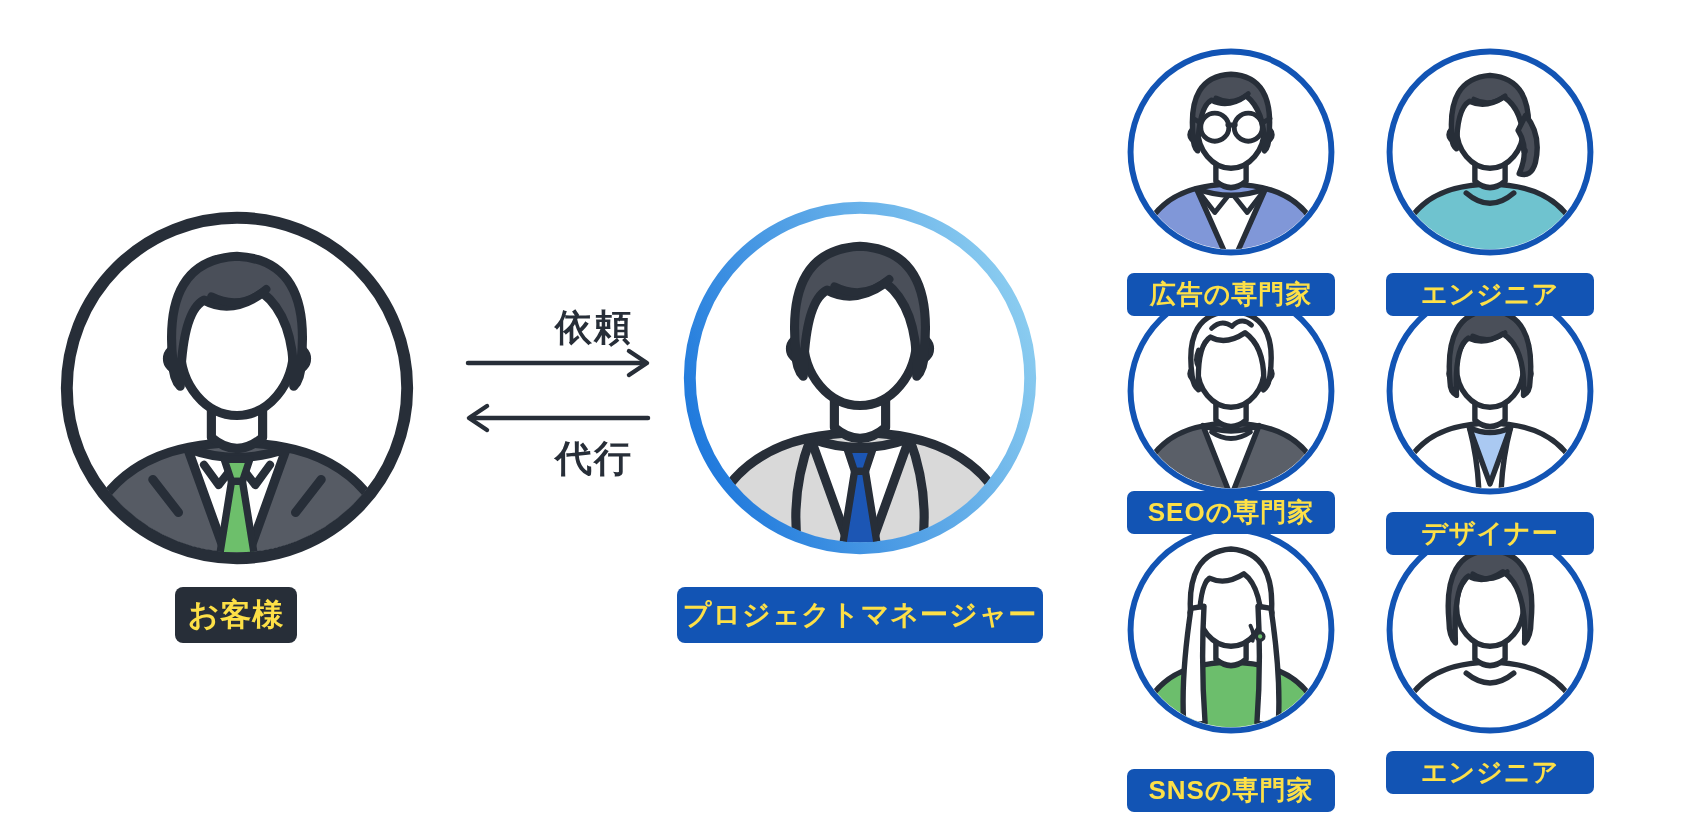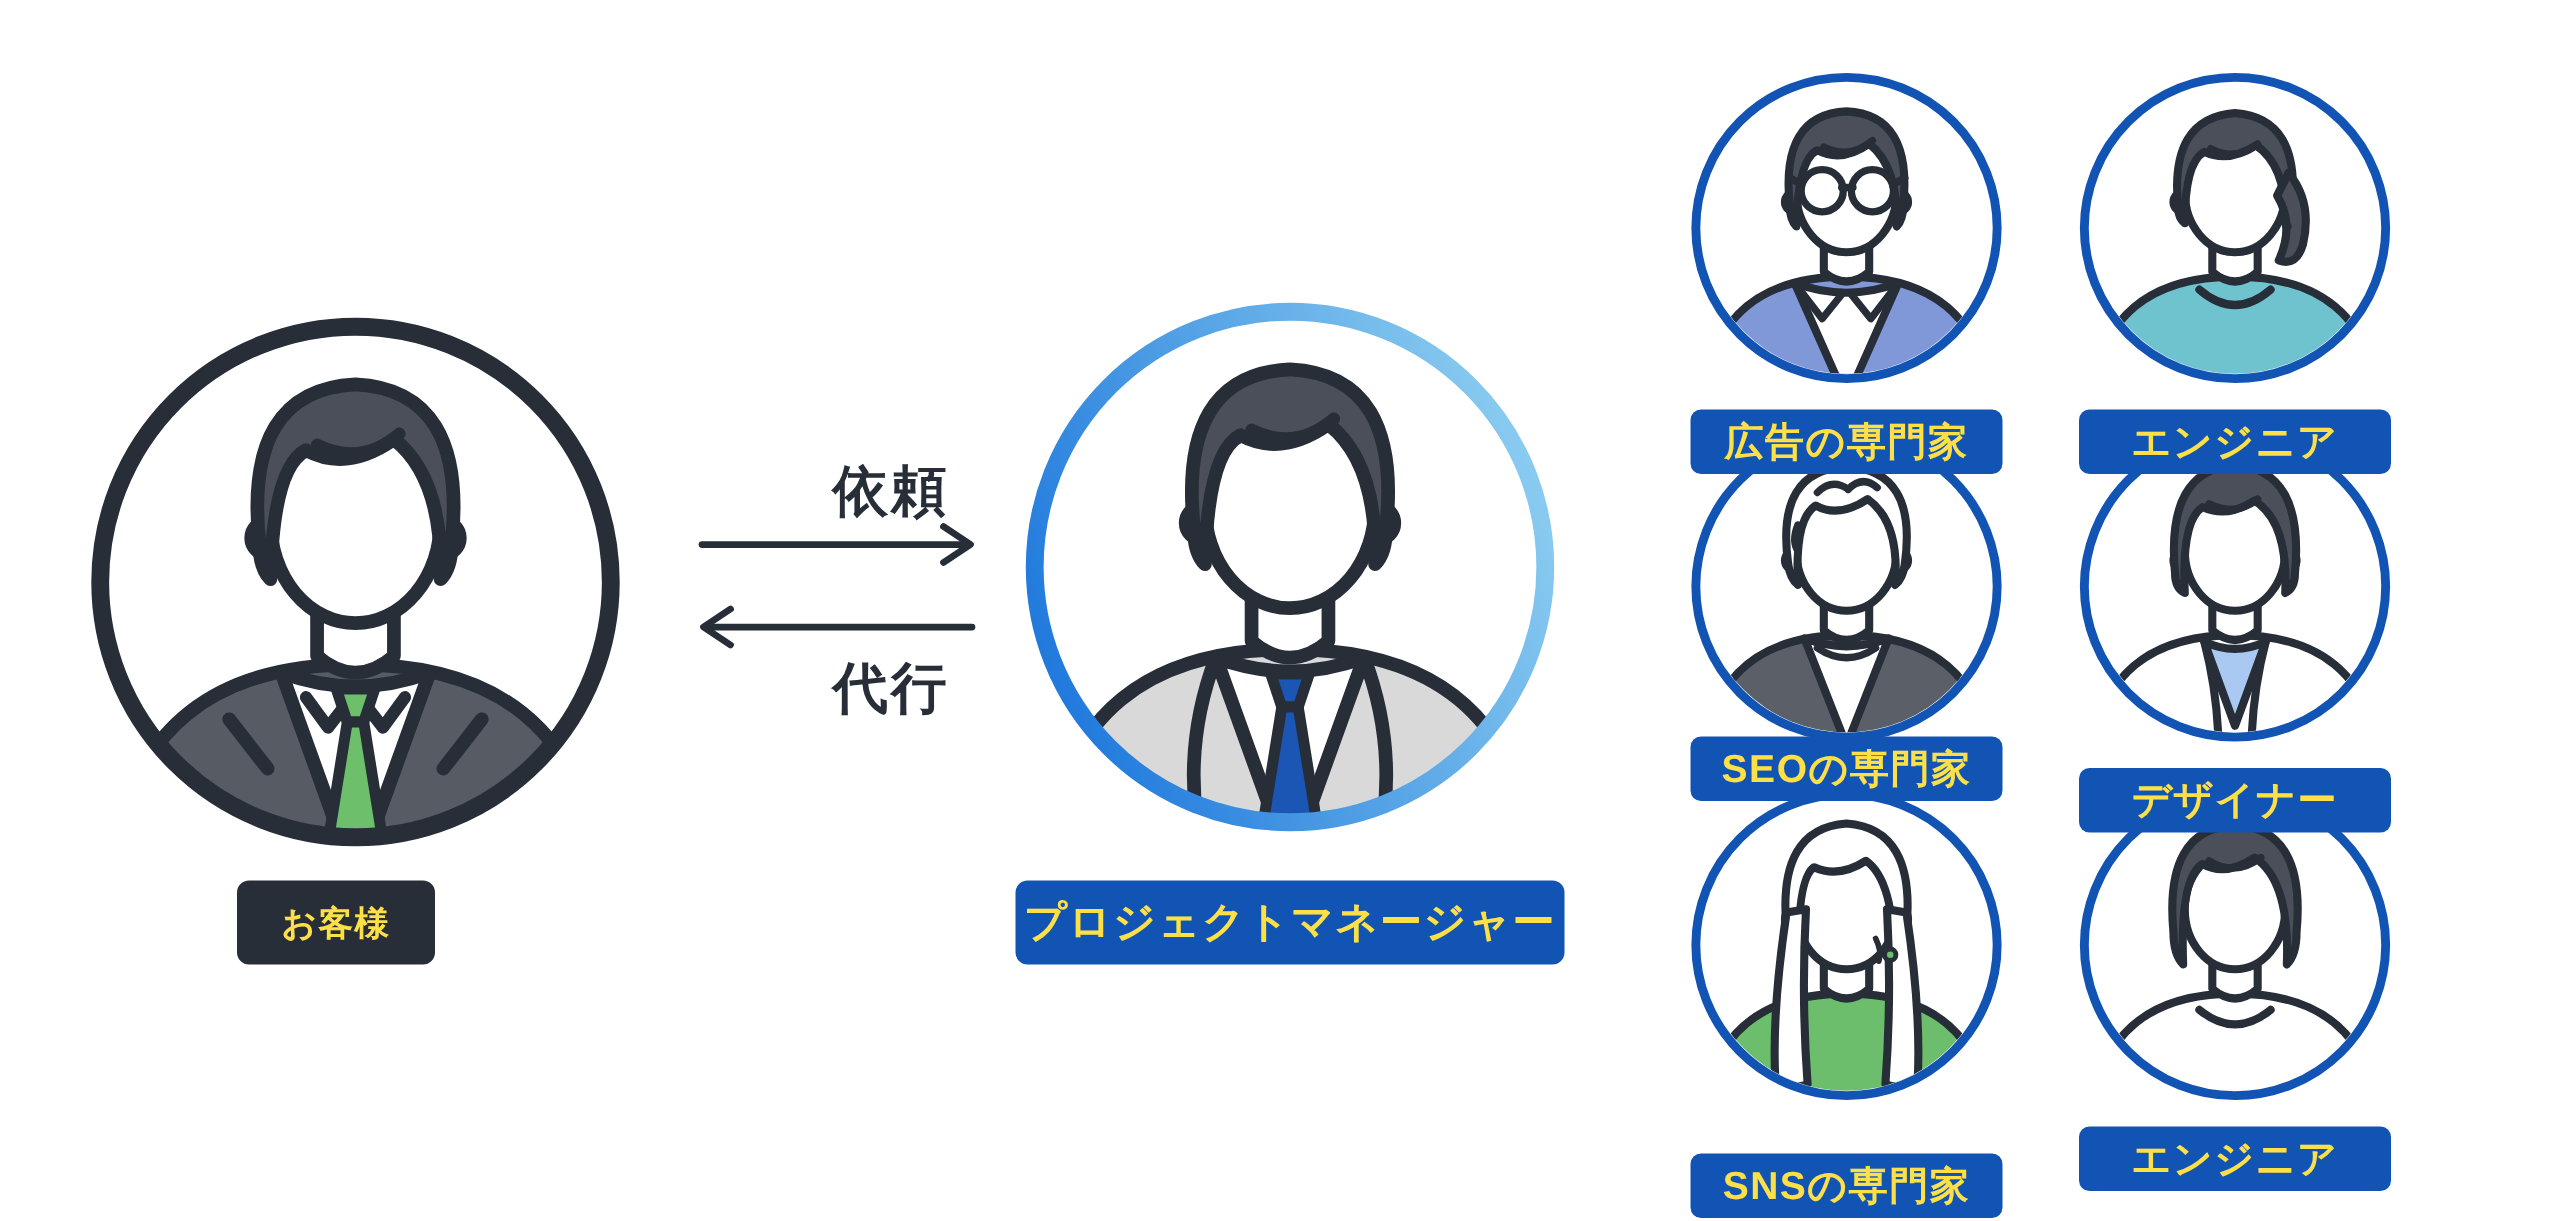--- a/index.html
+++ b/index.html
@@ -15,21 +15,21 @@
   #spec-0{left:1123px;top:44px;}  #spec-1{left:1382px;top:44px;}
   #spec-2{left:1123px;top:283px;} #spec-3{left:1382px;top:283px;}
   #spec-4{left:1123px;top:522px;} #spec-5{left:1382px;top:522px;}
 
   .badge{
     position:absolute;transform:translateX(-50%);
     color:#fde047;font-weight:bold;text-align:center;white-space:nowrap;
     border-radius:8px;box-sizing:border-box;letter-spacing:1px;
     display:flex;align-items:center;justify-content:center;margin-top:36px;
   }
-  .badge-dark{background:var(--badge-dark);font-size:23px;width:132px;height:56px;left:224px;top:551px;}
+  .badge-dark{background:var(--badge-dark);font-size:31px;width:122px;height:56px;left:236px;top:551px;}
   .badge-manager{background:var(--badge-blue);font-size:28px;width:366px;height:56px;left:860px;top:551px;}
   .badge-spec{background:var(--badge-blue);font-size:26px;width:208px;height:43px;border-radius:7px;}
   #spec-badge-0{left:1231px;top:237px;} #spec-badge-1{left:1490px;top:237px;}
   #spec-badge-2{left:1231px;top:455px;} #spec-badge-3{left:1490px;top:476px;}
   #spec-badge-4{left:1231px;top:733px;} #spec-badge-5{left:1490px;top:715px;}
 
   .flow-label{
     position:absolute;transform:translateX(-50%);color:var(--outline);
     font-size:37px;font-weight:bold;white-space:nowrap;letter-spacing:2px;margin-left:36px;
   }

